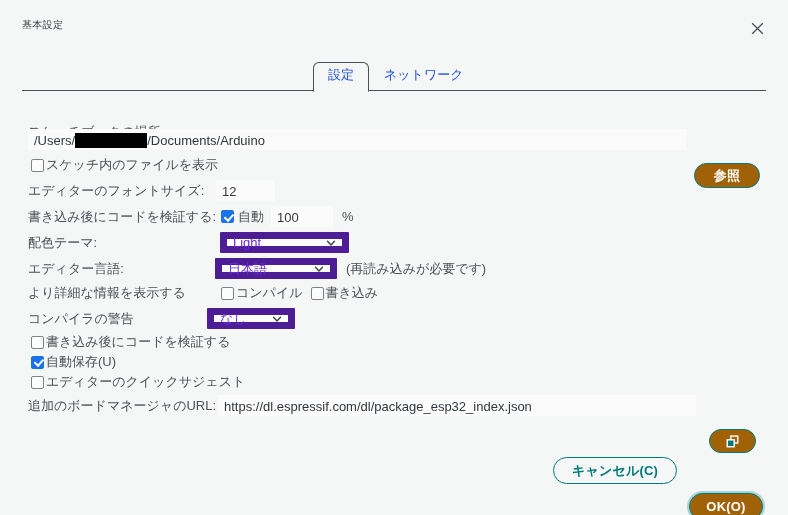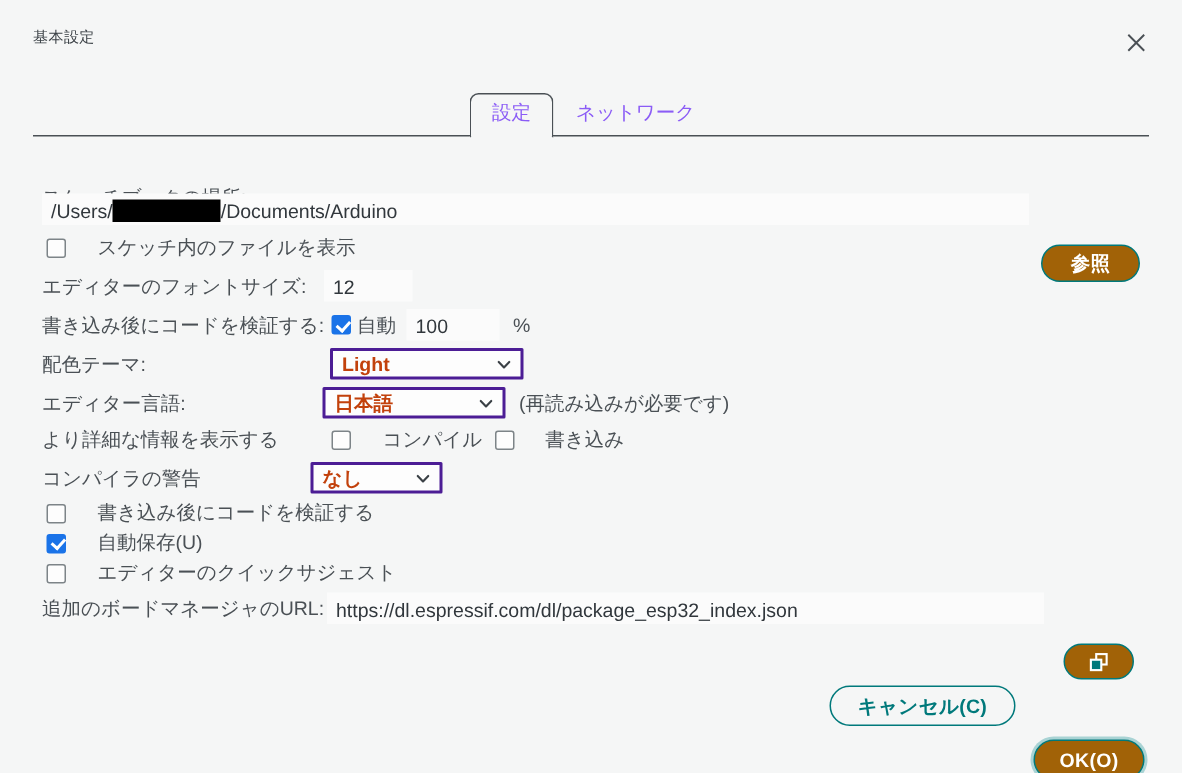--- a/index.html
+++ b/index.html
@@ -66,21 +66,21 @@
     left: 313px;
     bottom: 0;
     display: flex;
     align-items: flex-end;
     height: 32px;
   }
   .tab {
     position: relative;
     padding: 5px 15px 7px 15px;
     font-size: 13px;
-    color: #8b5cf6;
+    color: #1d4ed8;
     cursor: pointer;
     line-height: 1.3;
     background: transparent;
     z-index: 2;
   }
   .tab.active {
     background: #f5f6f6;
     border: 1px solid #4a5055;
     border-bottom: 1px solid #f5f6f6;
     border-radius: 6px 6px 0 0;
@@ -119,31 +119,30 @@
     outline: none;
   }
   .textfield.plain {
     background: #fbfbfb;
   }
 
   
   .select {
     position: relative;
     background: #fdfdfd;
-    border: 2px solid #4c1d95;
+    border: 7px solid #4c1d95;
     box-sizing: border-box;
     height: 21px;
     display: inline-flex;
     align-items: center;
     padding: 0 22px 0 6px;
     font-size: 13px;
-    color: #c2410c;
+    color: #6d28d9;
     cursor: pointer;
     border-radius: 1px;
-    font-weight: bold;
   }
   .select .chev {
     position: absolute;
     right: 6px;
     top: 50%;
     transform: translateY(-50%);
     width: 10px;
     height: 10px;
   }
 
@@ -169,21 +168,21 @@
     position: absolute;
     left: 3.5px;
     top: 0.5px;
     width: 3.5px;
     height: 7px;
     border: solid #ffffff;
     border-width: 0 2px 2px 0;
     transform: rotate(42deg);
   }
   .cb-label {
-    margin-left: 21px;
+    margin-left: 2px;
     color: #4a5055;
     font-size: 13px;
     cursor: pointer;
   }
 
   
   .redacted {
     display: inline-block;
     background: #000000;
     height: 15px;

